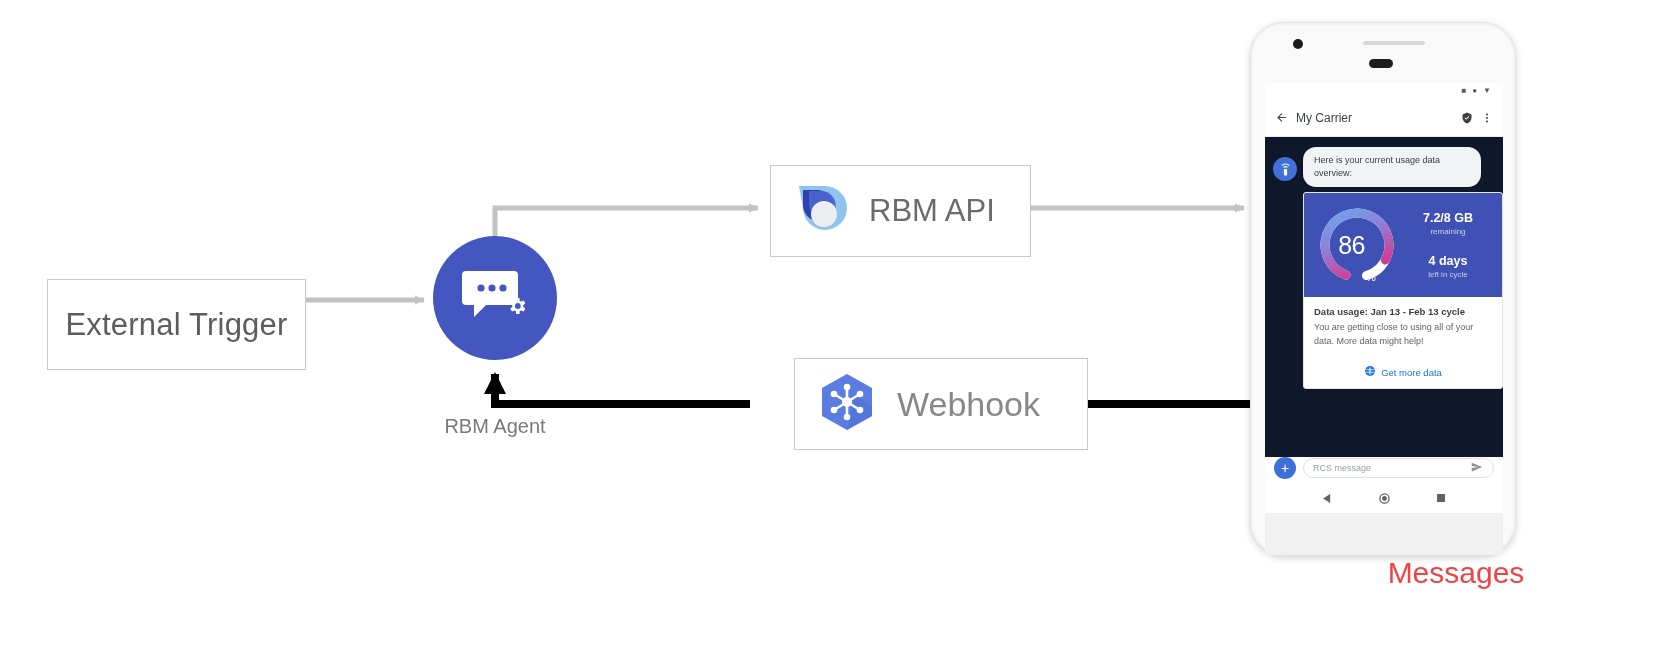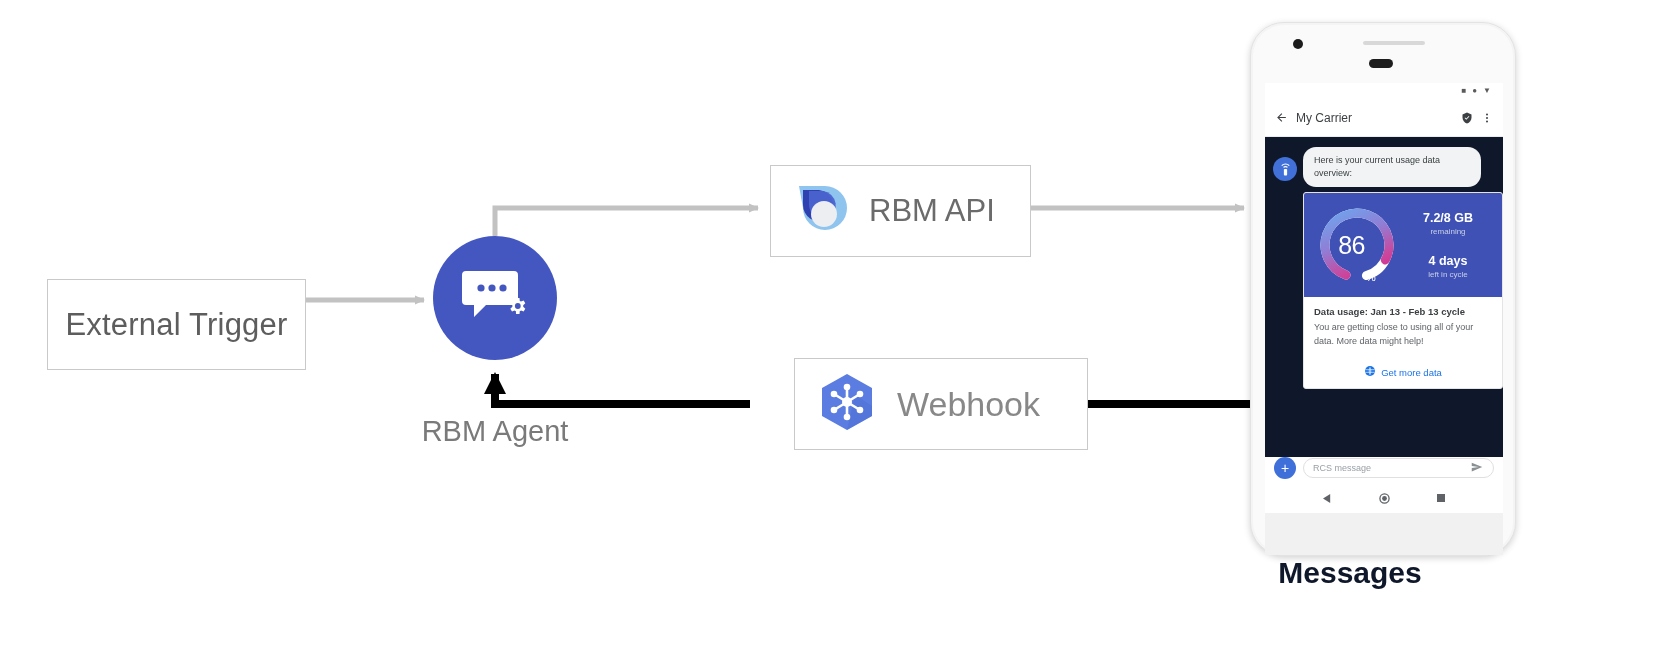--- a/index.html
+++ b/index.html
@@ -38,21 +38,21 @@
 
   
   #rbm-agent-node {
     position: absolute; left: 433px; top: 236px;
     width: 124px; height: 124px; border-radius: 50%;
     background: #4456c0;
     display: flex; align-items: center; justify-content: center;
   }
   #rbm-agent-label {
     position: absolute; left: 392px; top: 415px; width: 206px;
-    text-align: center; font-size: 29px; color: #7a7a7a; font-weight: 300;
+    text-align: center; font-size: 20px; color: #7a7a7a; font-weight: 300;
   }
 
   
   .conn { position: absolute; left: 0; top: 0; width: 1669px; height: 652px; pointer-events: none; }
 
   
   #phone {
     position: absolute; left: 1250px; top: 22px;
     width: 266px; height: 534px;
     border-radius: 34px;
@@ -152,22 +152,22 @@
     display:flex; align-items:center; justify-content:space-around;
     background:#fff; padding: 0 34px;
   }
   .nav-btn { color:#5f6368; display:flex; align-items:center; }
 
   #phone-bottom {
     position:absolute; left:14px; top:490px; width:238px; height:42px; background:#f1f1f1;
   }
 
   #phone-caption {
-    position:absolute; left:1212px; top:556px; width:276px; text-align:center;
-    font-size:30px; color:#0f172a; font-weight:700;
+    position:absolute; left:1318px; top:556px; width:276px; text-align:center;
+    font-size:30px; color:#ef4444; font-weight:400;
   }
 </style>
 </head>
 <body>
 
 <div id="stage">
 
   <svg class="conn">
     <defs>
       <marker id="ah-gray" markerWidth="10" markerHeight="10" refX="9" refY="5" orient="auto" markerUnits="userSpaceOnUse">

